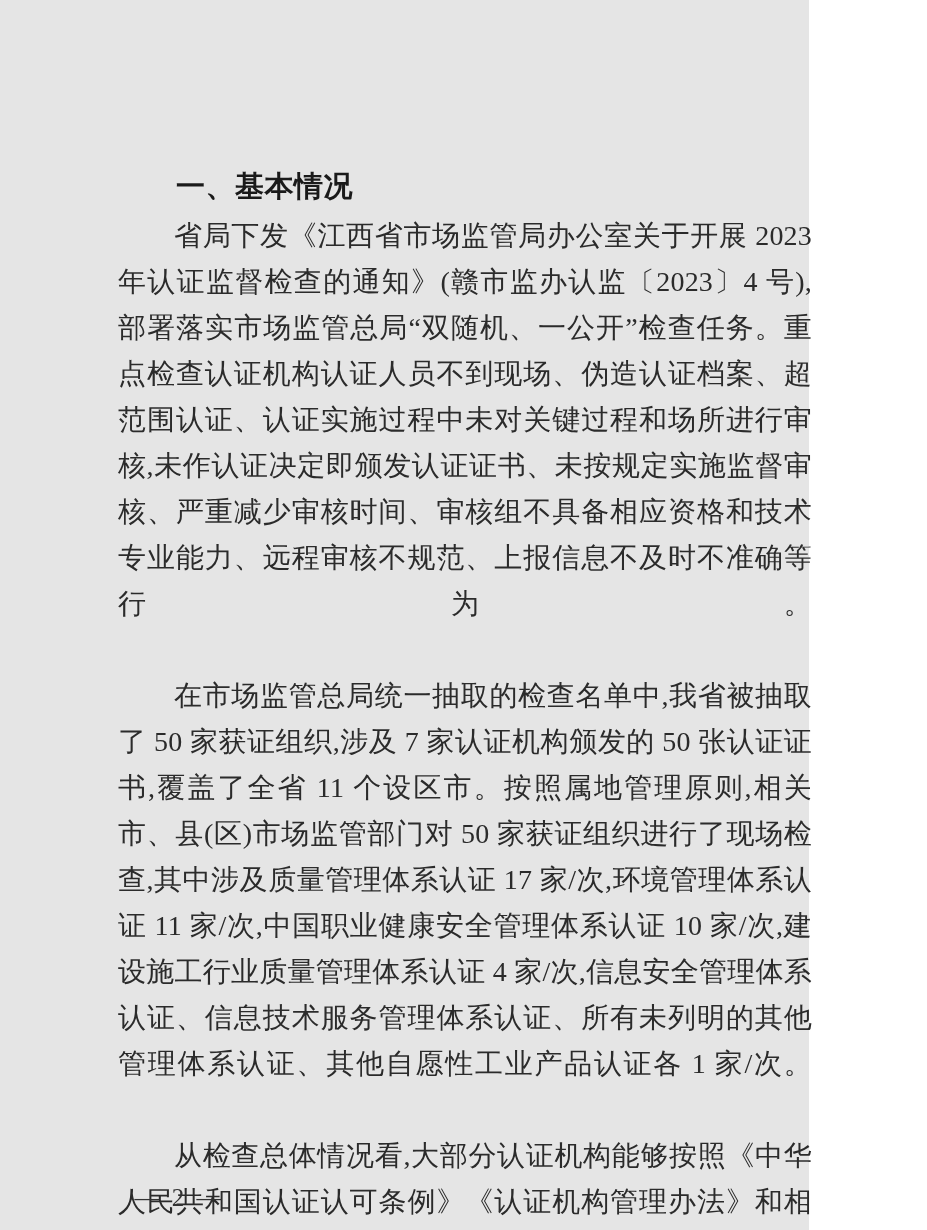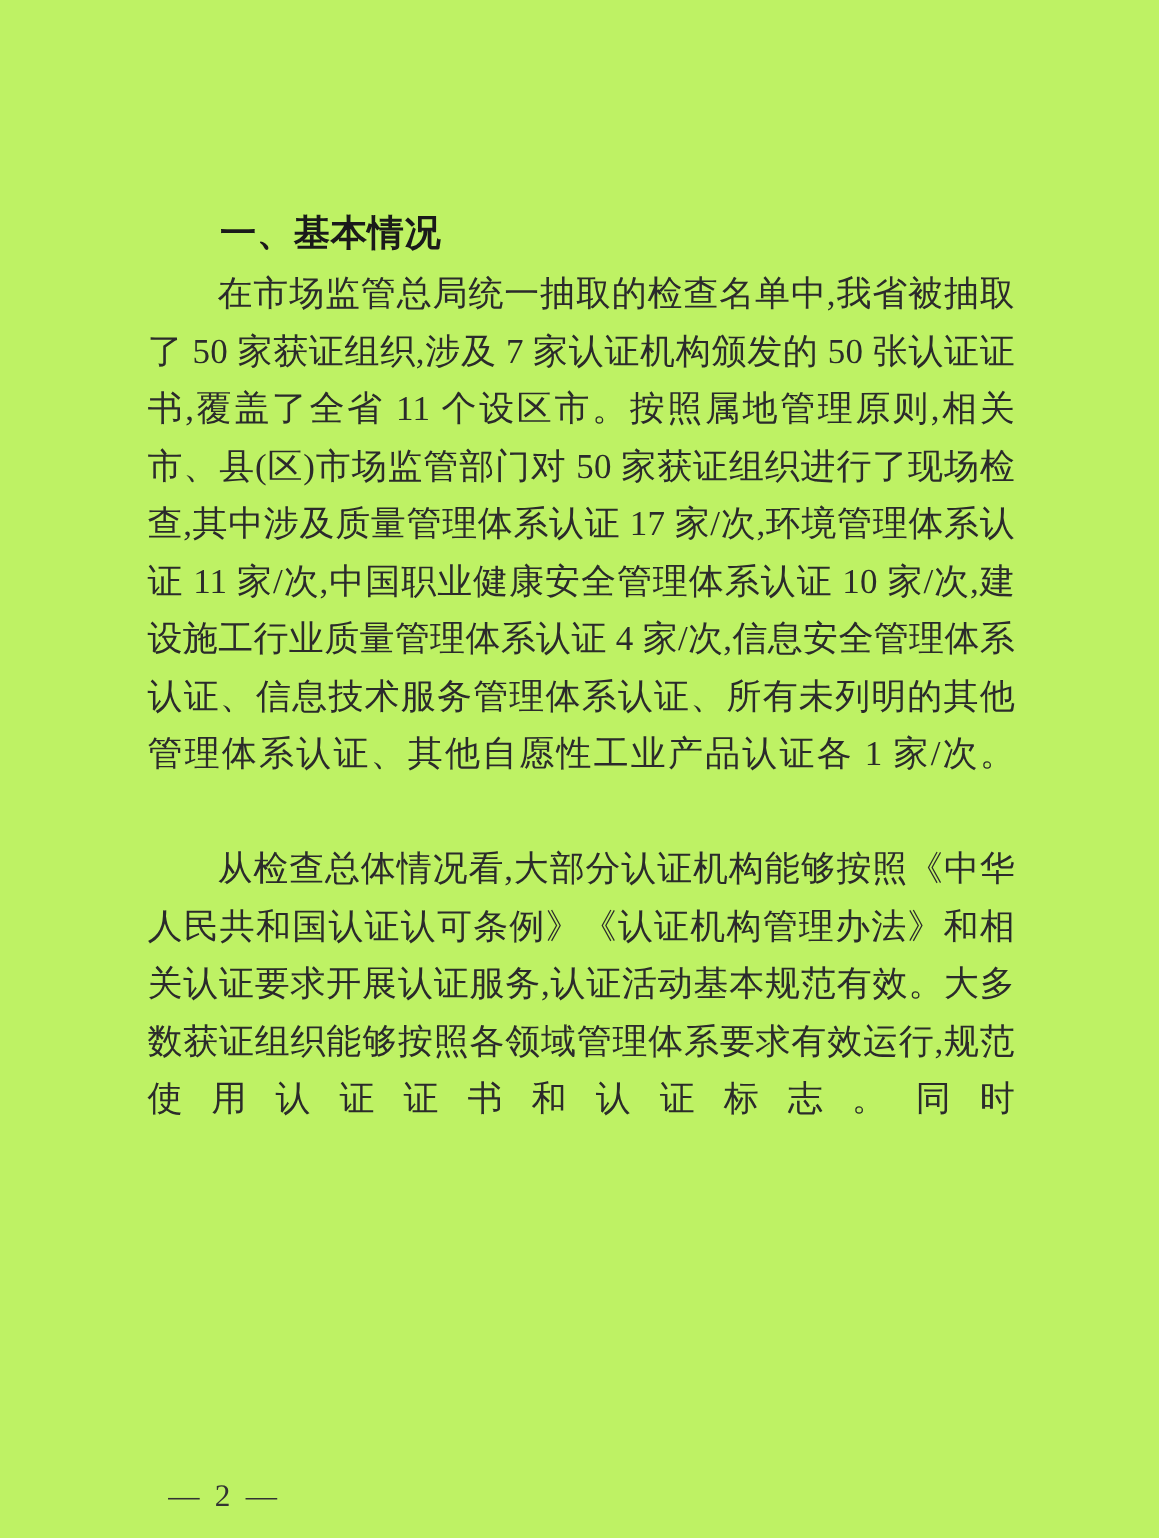--- a/index.html
+++ b/index.html
@@ -13,23 +13,23 @@
     font-family: "Liberation Serif", "DejaVu Serif", serif;
     color: #2b2b2b;
     overflow: hidden;
     position: relative;
   }
 
   .page {
     position: absolute;
     left: 0;
     top: 0;
-    width: 927px;
+    width: 809px;
     height: 1230px;
-    background: #bef264;
+    background: #e5e5e5;
   }
 
   .content {
     position: absolute;
     left: 118px;
     top: 163px;
     width: 694px;
   }
 
   .section-heading {
@@ -84,20 +84,21 @@
 </style>
 </head>
 <body>
 
 <div class="page">
 
   <div class="content">
 
     <h2 class="section-heading">一、基本情况</h2>
 
+    <p class="para">省局下发《江西省市场监管局办公室关于开展 2023 年认证监督检查的通知》(赣市监办认监〔2023〕4 号),部署落实市场监管总局“双随机、一公开”检查任务。重点检查认证机构认证人员不到现场、伪造认证档案、超范围认证、认证实施过程中未对关键过程和场所进行审核,未作认证决定即颁发认证证书、未按规定实施监督审核、严重减少审核时间、审核组不具备相应资格和技术专业能力、远程审核不规范、上报信息不及时不准确等行为。</p>
 
     <p class="para">在市场监管总局统一抽取的检查名单中,我省被抽取了 50 家获证组织,涉及 7 家认证机构颁发的 50 张认证证书,覆盖了全省 11 个设区市。按照属地管理原则,相关市、县(区)市场监管部门对 50 家获证组织进行了现场检查,其中涉及质量管理体系认证 17 家/次,环境管理体系认证 11 家/次,中国职业健康安全管理体系认证 10 家/次,建设施工行业质量管理体系认证 4 家/次,信息安全管理体系认证、信息技术服务管理体系认证、所有未列明的其他管理体系认证、其他自愿性工业产品认证各 1 家/次。</p>
 
     <p class="para">从检查总体情况看,大部分认证机构能够按照《中华人民共和国认证认可条例》《认证机构管理办法》和相关认证要求开展认证服务,认证活动基本规范有效。大多数获证组织能够按照各领域管理体系要求有效运行,规范使用认证证书和认证标志。同时</p>
 
   </div>
 
   <div class="footer">
     <span class="footer-inner">— 2 —</span>
   </div>

